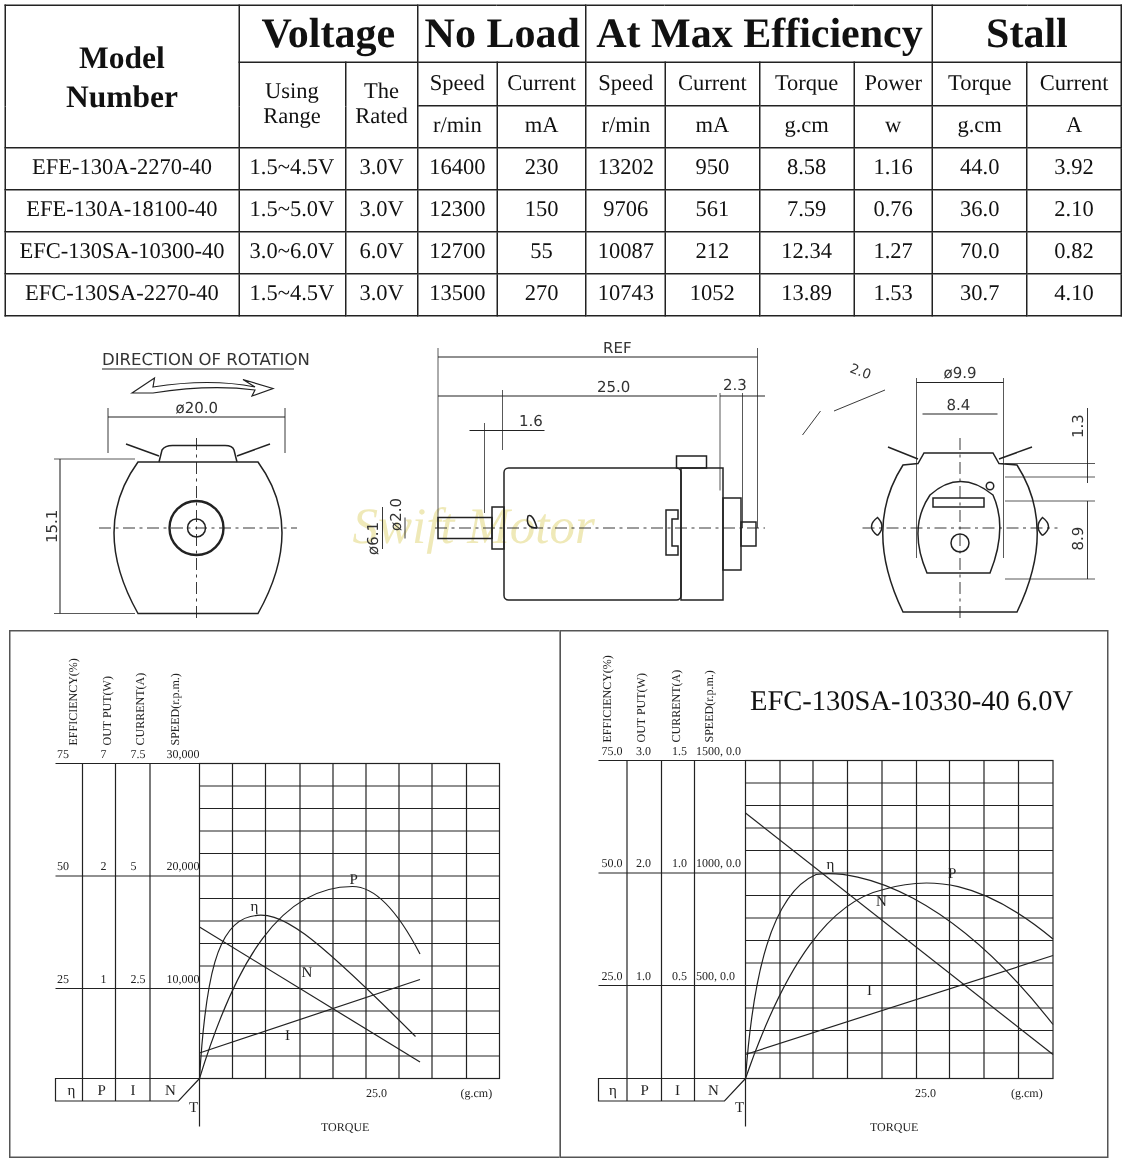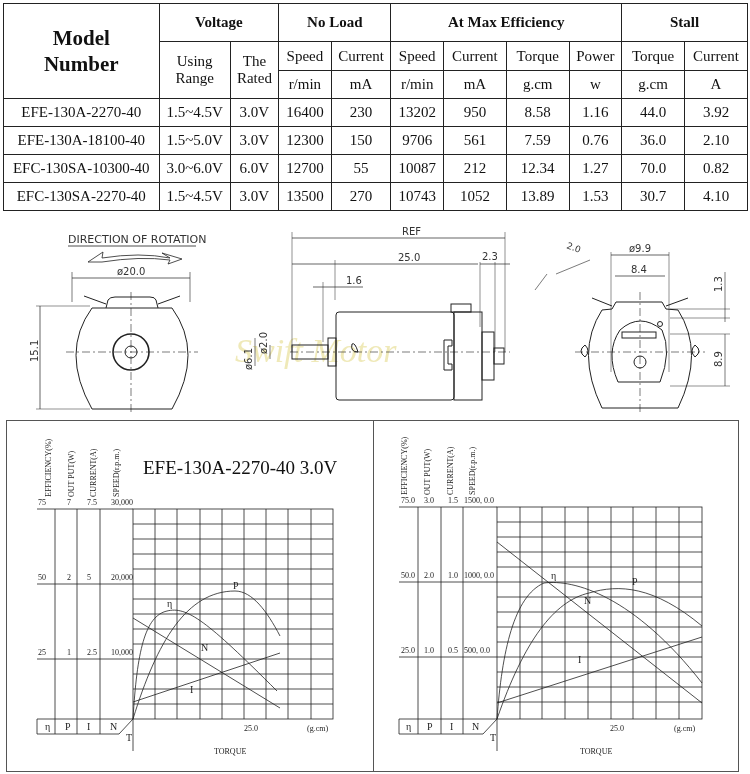--- a/index.html
+++ b/index.html
@@ -1,19 +1,19 @@
 <!DOCTYPE html>
 <html><head>
 <meta charset="utf-8">
 <style>
   html,body{margin:0;padding:0;background:#fff;}
   body{width:750px;height:774px;position:relative;overflow:hidden;font-family:"Liberation Serif","DejaVu Serif",serif;color:#111;}
   table.spec{position:absolute;left:3px;top:3px;border-collapse:collapse;width:745px;}
   table.spec td,table.spec th{border:1.5px solid #222;text-align:center;padding:0;font-weight:normal;font-size:15px;}
-  table.spec th.grp{font-weight:bold;font-size:15px;height:37px;}
+  table.spec th.grp{font-weight:bold;font-size:28px;height:37px;}
   table.spec th.sub{font-weight:normal;font-size:15px;height:28px;}
   table.spec th.model{font-weight:bold;font-size:21px;line-height:26px;width:150px;}
   table.spec td.unit{height:27px;font-size:15px;}
   table.spec tbody td{height:27px;font-size:15px;}
   .drawing{position:absolute;left:0;top:212px;width:750px;height:200px;}
   .panel{position:absolute;top:420px;height:350px;border:1.5px solid #555;background:#fff;}
   .panel.left{left:6px;width:366px;}
   .panel.right{left:373px;width:364px;}
   .ptitle{position:absolute;font-size:19px;white-space:nowrap;}
   svg text{font-family:"Liberation Serif","DejaVu Serif",serif;}
@@ -206,21 +206,20 @@
     <line x1="670" y1="106" x2="730" y2="106" stroke-width="0.5"></line>
     <line x1="670" y1="122" x2="730" y2="122" stroke-width="0.5"></line>
     <line x1="670" y1="174" x2="730" y2="174" stroke-width="0.5"></line>
     <line x1="725" y1="122" x2="725" y2="174" stroke-width="0.6"></line>
     <text x="-80" y="722" transform="rotate(-90)" stroke="none">1.3</text>
     <text x="-155" y="722" transform="rotate(-90)" stroke="none">8.9</text>
   </g>
 </svg>
 
 <div class="panel left">
-  <div class="ptitle" style="left:136px;top:36px">EFE-130A-2270-40  3.0V</div>
   <svg width="366" height="350" viewBox="0 0 366 350">
     <g font-size="8" fill="#222">
       <text transform="translate(44,76) rotate(-90)">EFFICIENCY(%)</text>
       <text transform="translate(67,76) rotate(-90)">OUT PUT(W)</text>
       <text transform="translate(89,76) rotate(-90)">CURRENT(A)</text>
       <text transform="translate(112,76) rotate(-90)">SPEED(r.p.m.)</text>
       <text x="31" y="84">75</text>
       <text x="60" y="84">7</text>
       <text x="80" y="84">7.5</text>
       <text x="104" y="84">30,000</text>
@@ -286,20 +285,21 @@
     </g>
     <g font-size="8" fill="#222">
       <text x="237" y="310">25.0</text>
       <text x="300" y="310">(g.cm)</text>
       <text x="207" y="333">TORQUE</text>
     </g>
   </svg>
 </div>
 
 <div class="panel right">
+  <div class="ptitle" style="left:126px;top:36px">EFC-130SA-10330-40  6.0V</div>
   <svg width="364" height="350" viewBox="0 0 364 350">
     <g font-size="8" fill="#222">
       <text transform="translate(33,74) rotate(-90)">EFFICIENCY(%)</text>
       <text transform="translate(56,74) rotate(-90)">OUT PUT(W)</text>
       <text transform="translate(79,74) rotate(-90)">CURRENT(A)</text>
       <text transform="translate(101,74) rotate(-90)">SPEED(r.p.m.)</text>
       <text x="27" y="82">75.0</text>
       <text x="50" y="82">3.0</text>
       <text x="74" y="82">1.5</text>
       <text x="90" y="82">1500, 0.0</text>

